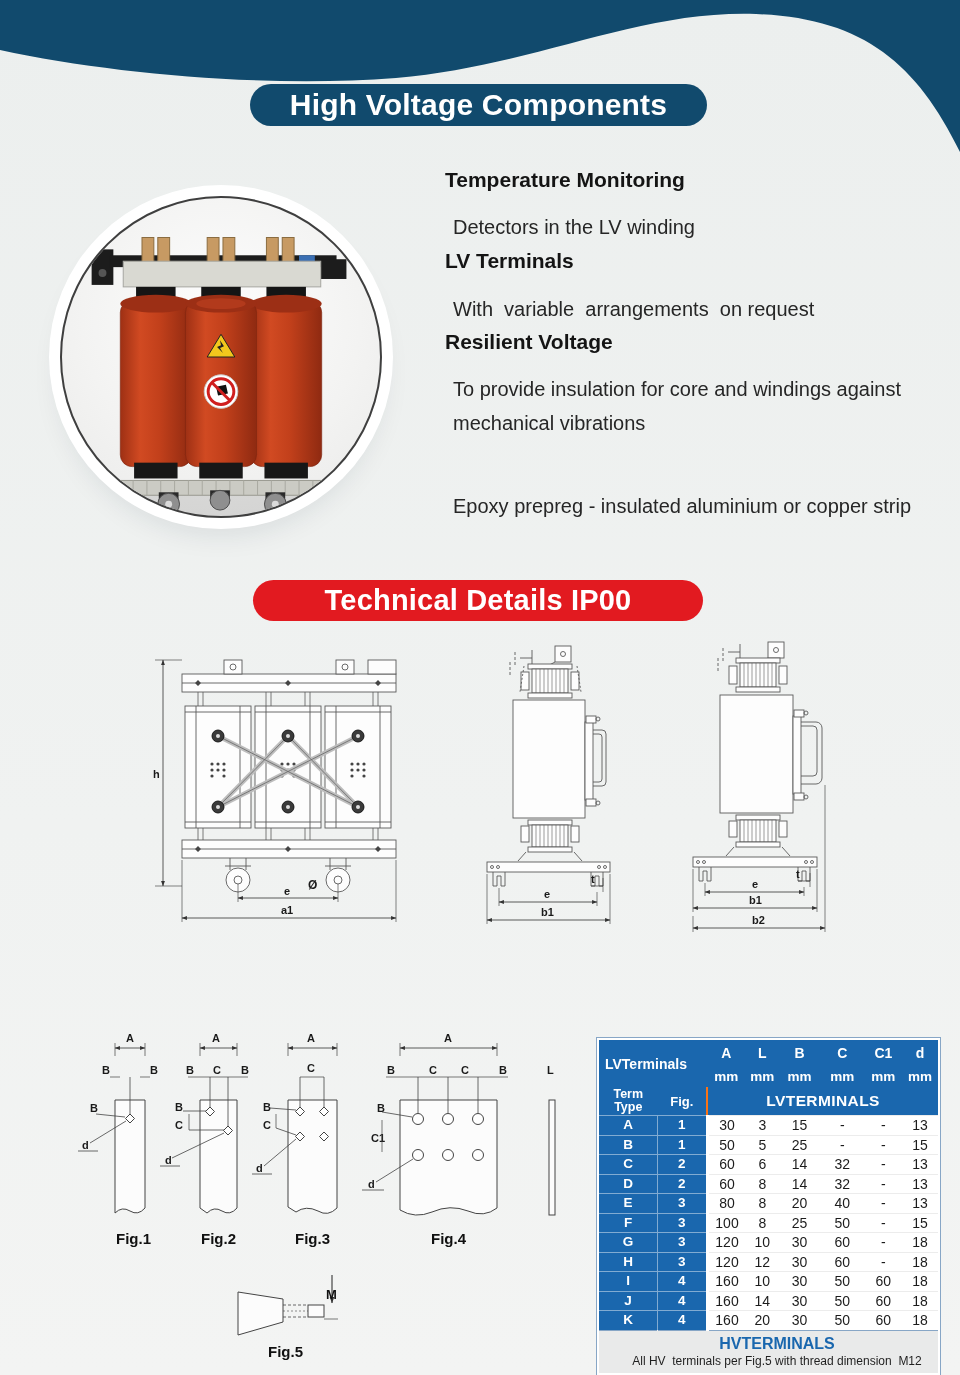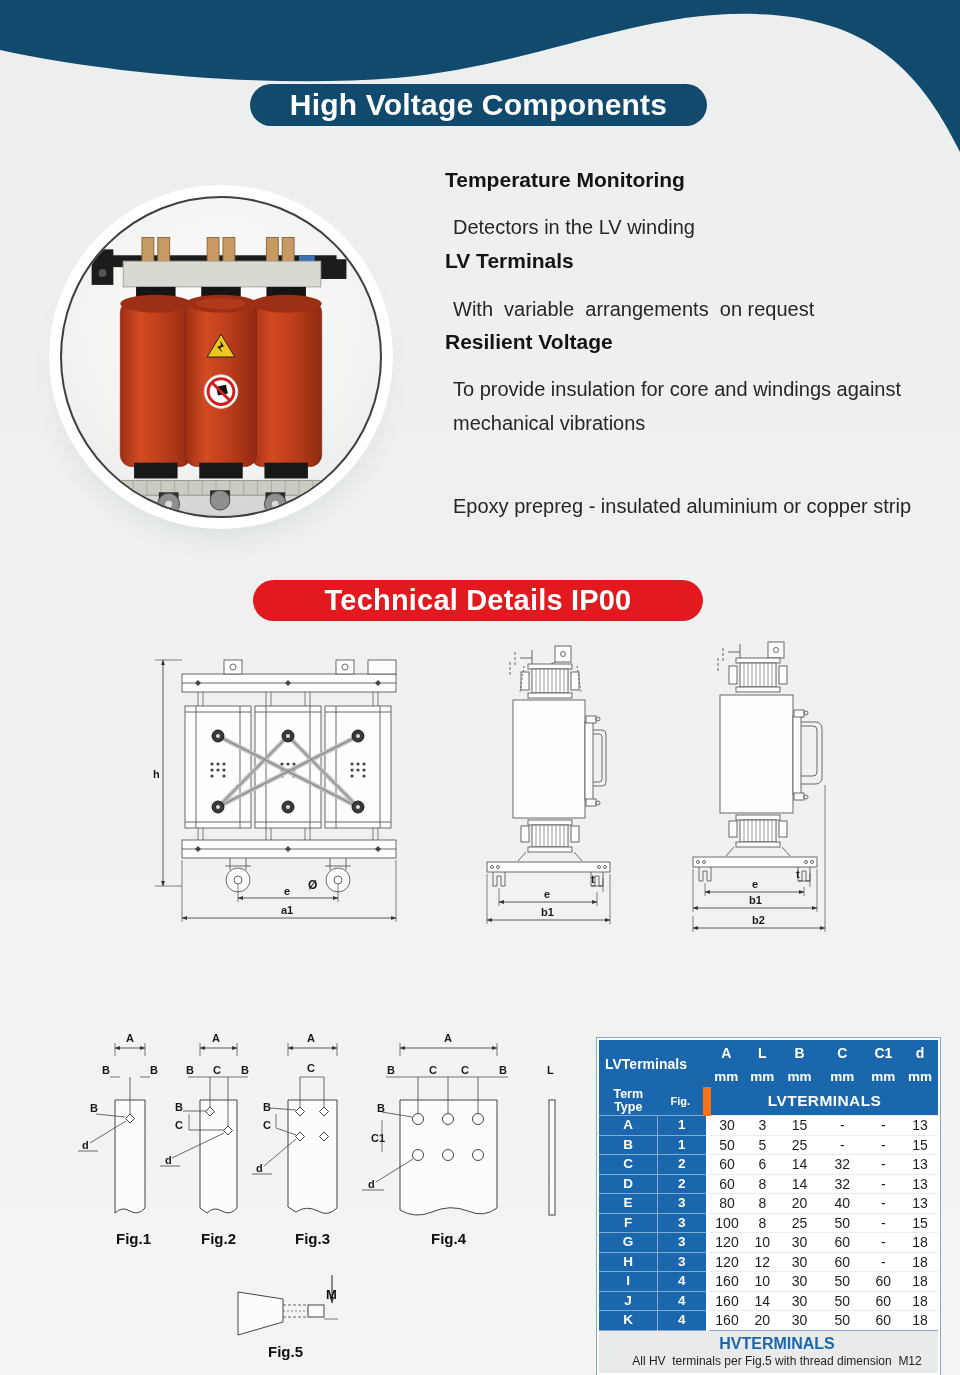--- a/index.html
+++ b/index.html
@@ -23,21 +23,21 @@
   .lvtable-wrap{position:absolute;left:596px;top:1028px;width:345px;background:#fff;
         border:1px solid #87a6c6;padding:2px;box-sizing:border-box;margin-top:9px;}
   .lvtable{width:100%;border-collapse:collapse;table-layout:fixed;}
   .lvtable th,.lvtable td{padding:0;text-align:center;vertical-align:middle;}
   .lvtable thead th{background:#1A67AE;color:#fff;font-weight:800;}
   tr.h1 th{height:25px;font-size:14px;}
   th.corner{text-align:left;padding-left:6px;font-size:15px;}
   tr.h2 th{height:22px;font-size:13.5px;}
   tr.sub th{height:28px;}
   th.tt{font-size:12.5px;line-height:1.08;padding:0 4px;}
-  th.fg{font-size:11px;border-right:8px solid #f97316;}
+  th.fg{font-size:13px;border-right:2px solid #f97316;}
   th.group{background:#fff;color:#1A67AE;font-weight:800;font-size:15.5px;letter-spacing:.4px;}
   .lvtable tbody td{height:18.5px;line-height:18px;}
   td.c-type,td.c-fig{background:#1A67AE;color:#fff;font-weight:800;font-size:13.5px;
         border-top:1px solid rgba(255,255,255,.45);}
   td.c-fig{border-left:1px solid rgba(255,255,255,.45);border-right:3px solid #fff;}
   td.c-val{font-size:14px;color:#1c1c1c;border-top:1px solid #ececec;background:#fff;}
   td.foot{background:#e9eaea;border-top:1px solid #87a6c6;height:42px;padding-left:17px;}
   .foot-title{color:#1A67AE;font-weight:800;font-size:16px;line-height:20px;}
   .foot-note{font-size:12px;color:#1f1f1f;white-space:pre;line-height:15px;}
 </style>

